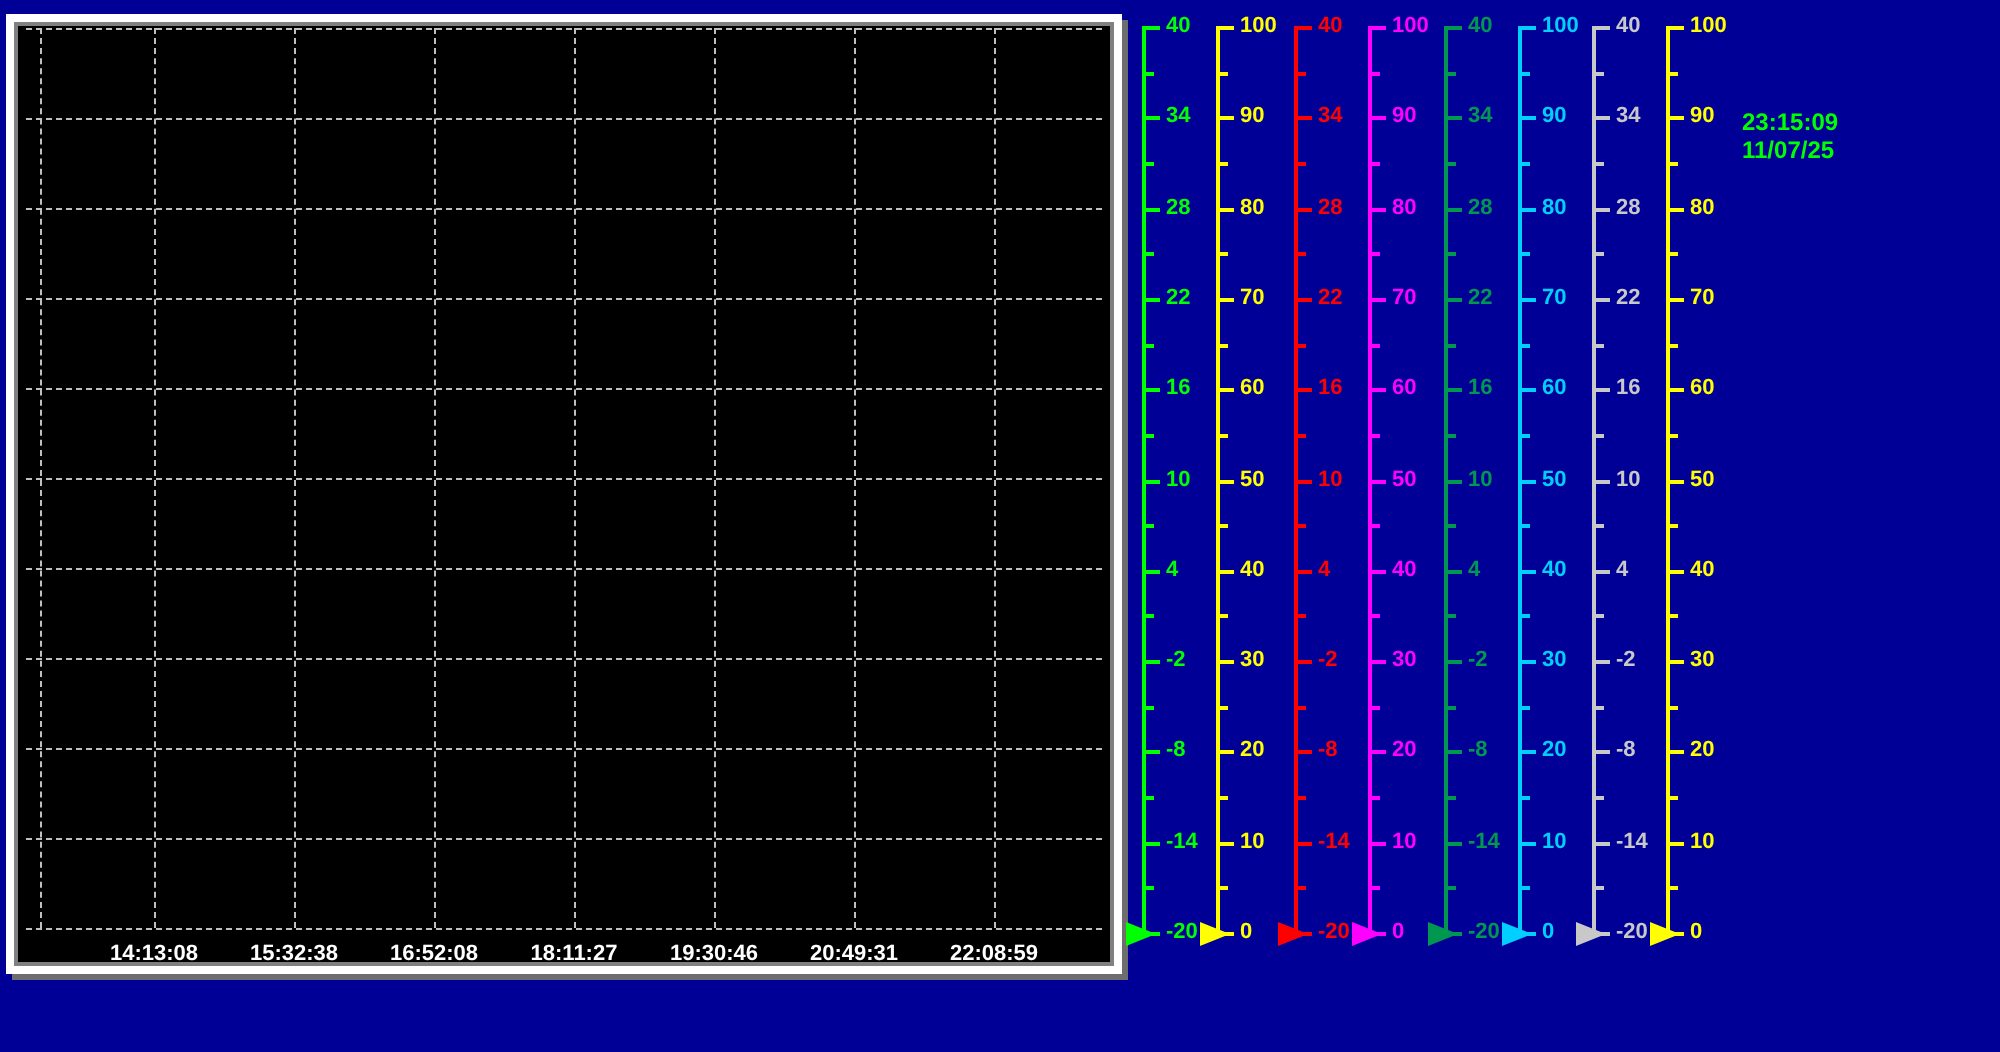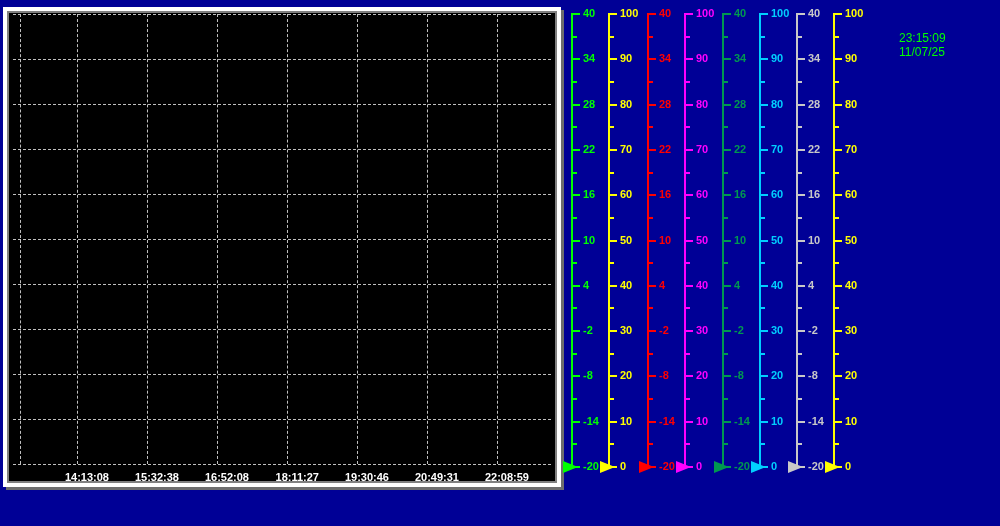--- a/index.html
+++ b/index.html
@@ -44,21 +44,21 @@
   }
   .grid-v {
     position: absolute;
     width: 0;
     border-left: 1px dashed #C0C0C0;
   }
 
   .time-label {
     position: absolute;
     width: 64px;
-    text-align: right;
+    text-align: center;
     color: #FFFFFF;
     font-size: 11px;
     font-weight: bold;
     white-space: nowrap;
   }
 
   
   .scale-axis {
     position: absolute;
     width: 2px;
@@ -81,26 +81,25 @@
     border-top: 6px solid transparent;
     border-bottom: 6px solid transparent;
     border-left-width: 15px;
     border-left-style: solid;
   }
 
   
   #clock {
     position: absolute;
     left: 871px;
-    top: 31px;
+    top: 54px;
     font-size: 12px;
-    font-weight: normal;
+    font-weight: bold;
     line-height: 14px;
     white-space: nowrap;
-    margin-left: 28px;
   }
 </style>
 </head>
 <body style="background: rgb(0, 0, 150);">
 
 <div id="chart-frame">
   <div id="plot-area" style="background: rgb(0, 0, 0);">
       <div class="grid-h" style="left: 4px; width: 538px; top: 1px; border-top-color: rgb(192, 192, 192);"></div>
       <div class="grid-h" style="left: 4px; width: 538px; top: 46px; border-top-color: rgb(192, 192, 192);"></div>
       <div class="grid-h" style="left: 4px; width: 538px; top: 91px; border-top-color: rgb(192, 192, 192);"></div>

